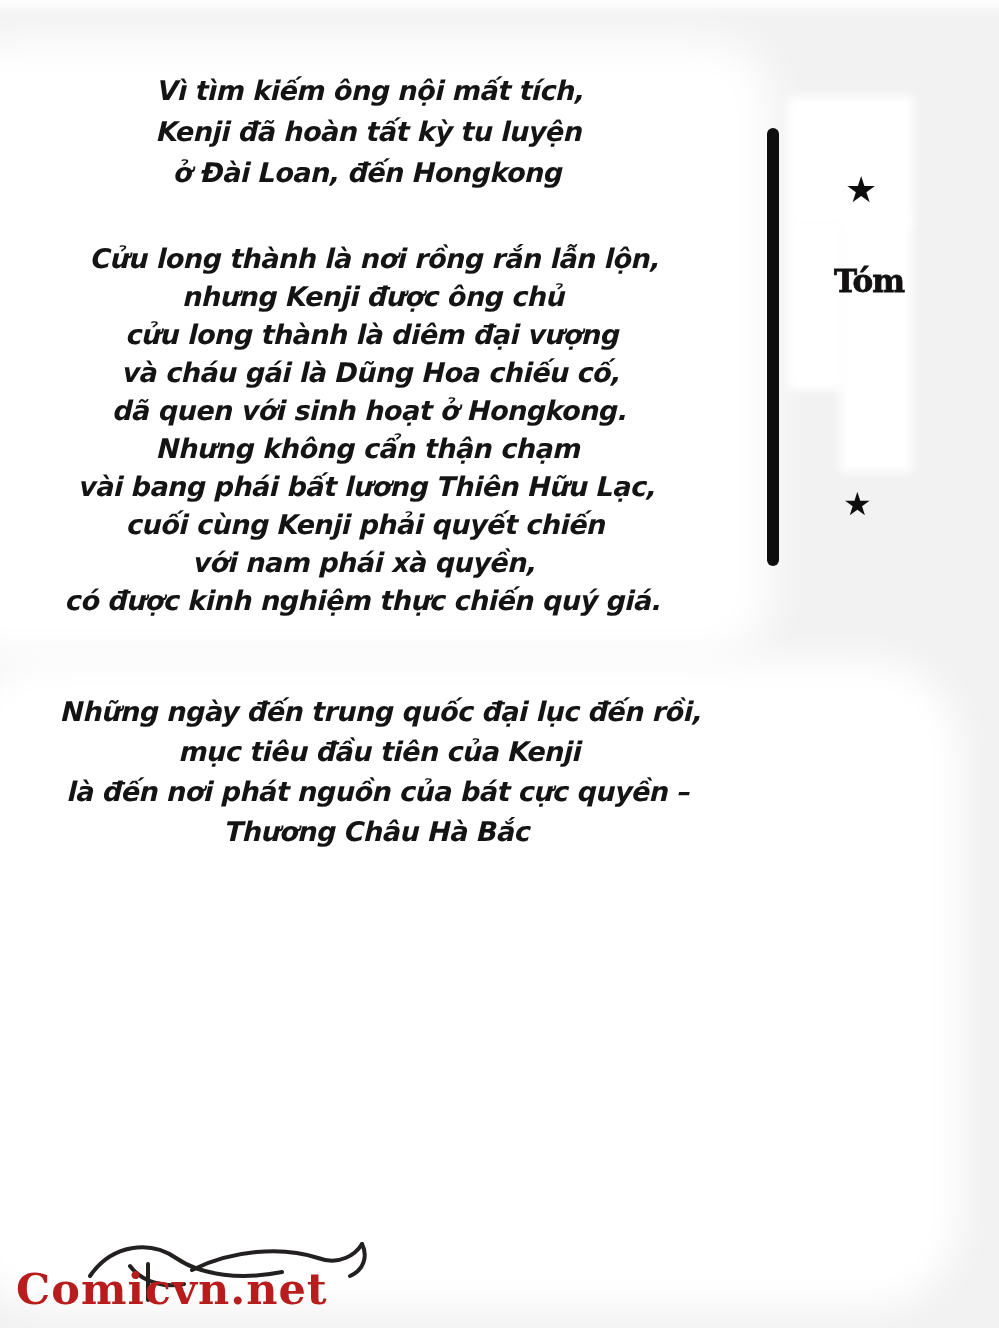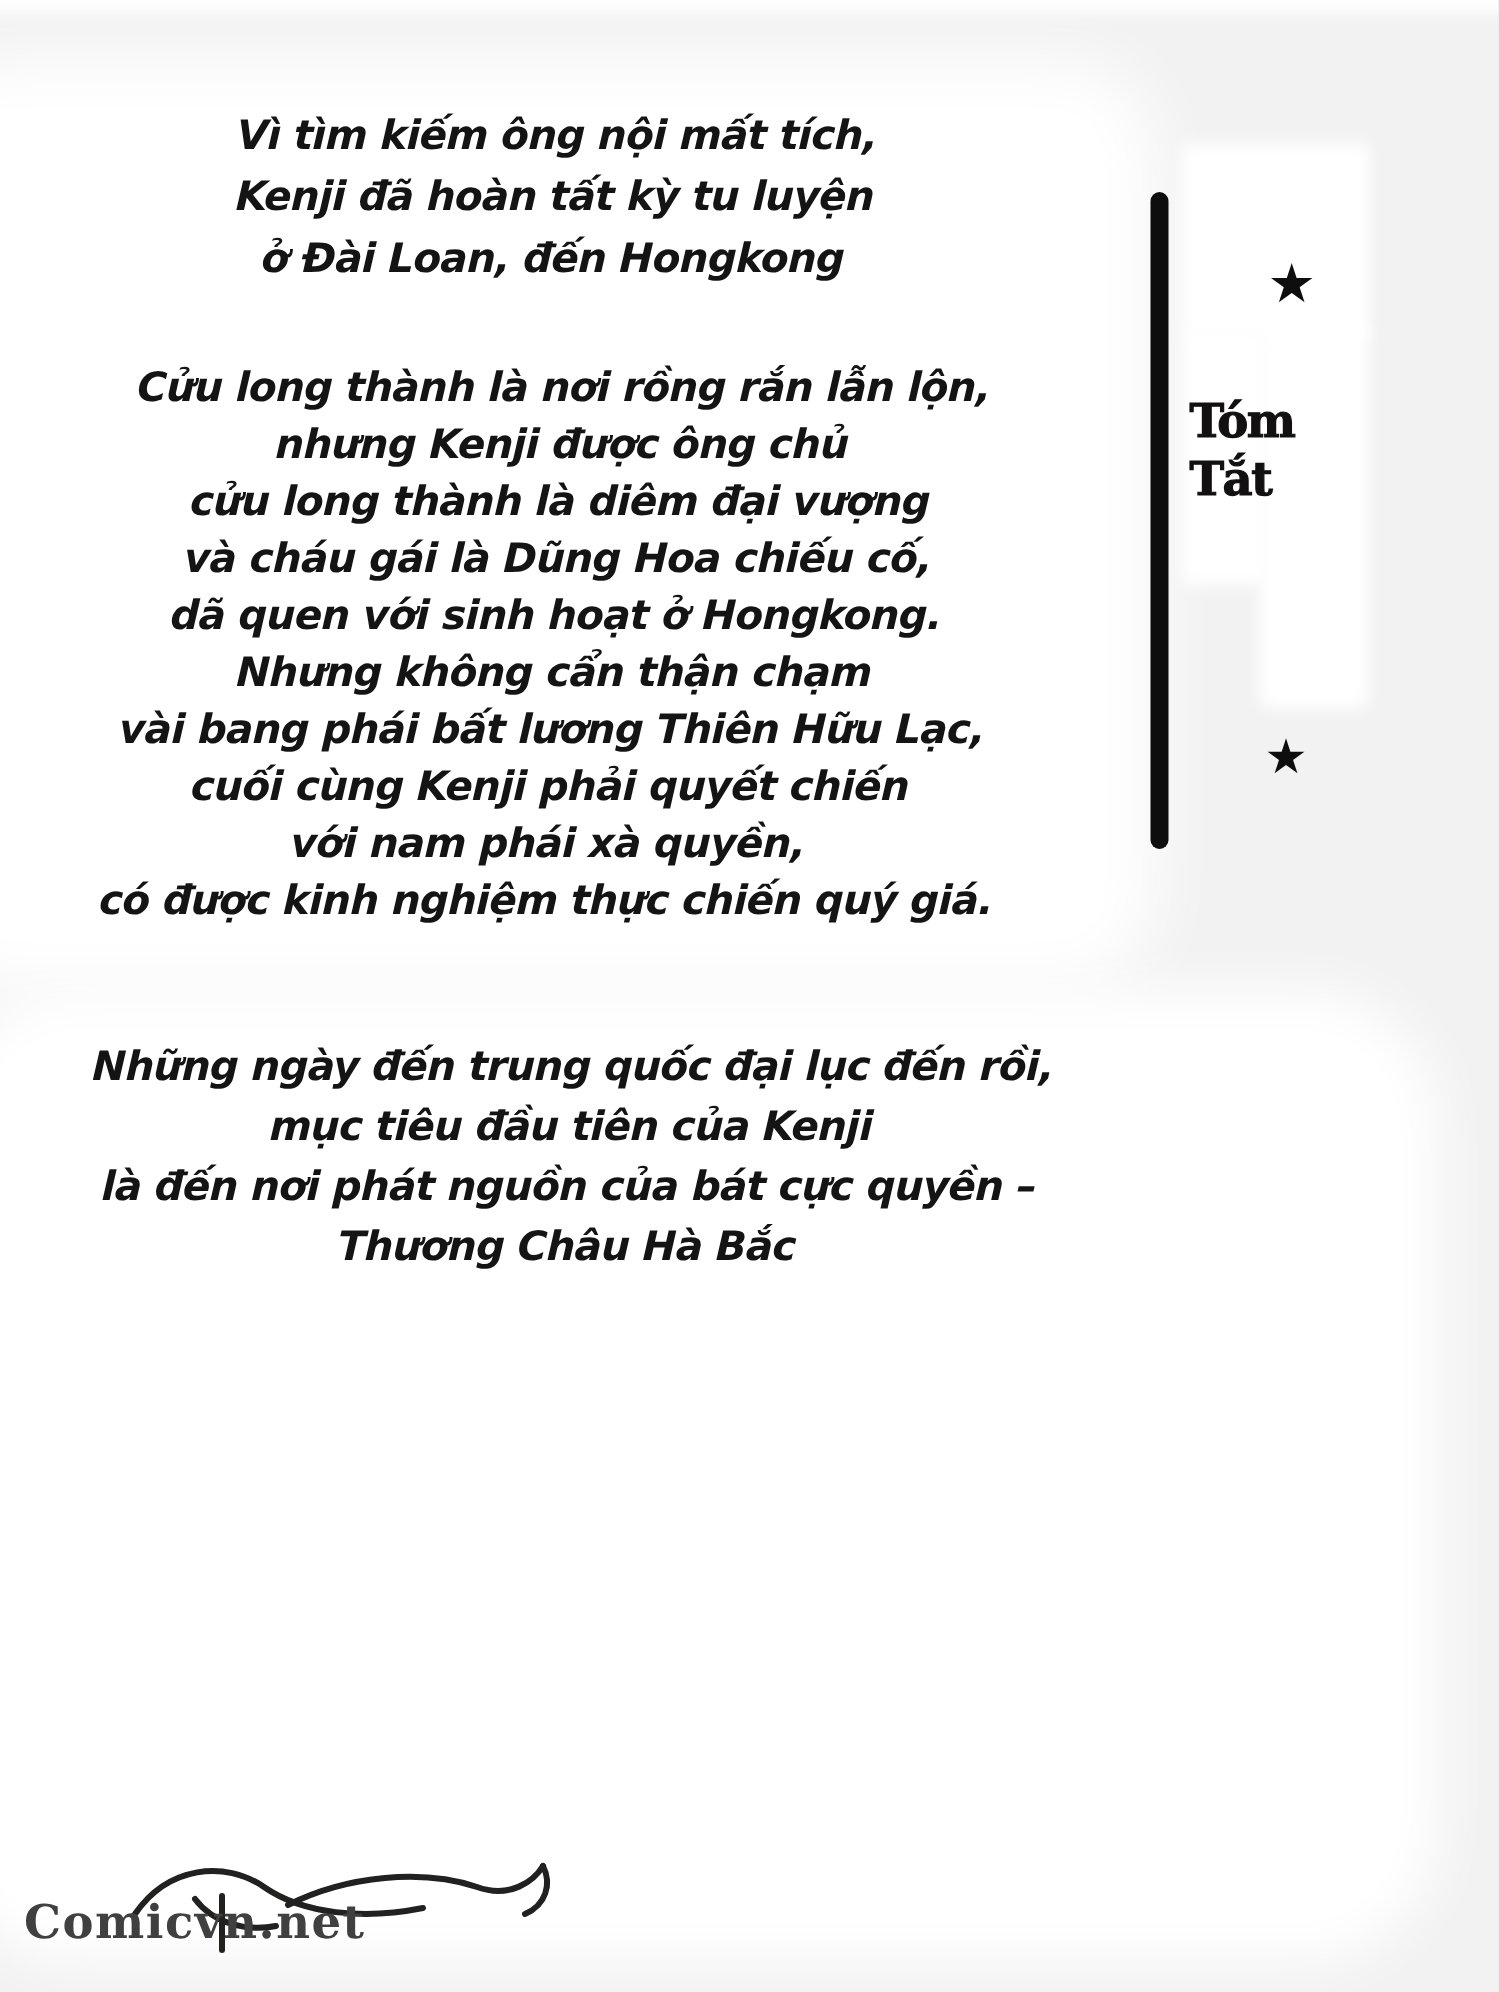--- a/index.html
+++ b/index.html
@@ -59,21 +59,21 @@
     color: #0e0e0e;
     line-height: 1;
     font-family: "DejaVu Sans", sans-serif;
   }
   .star-top    { left: 845px; top: 172px; font-size: 36px; }
   .star-bottom { left: 843px; top: 488px; font-size: 32px; }
   .chapter-title {
     position: absolute;
     left: 793px; top: 262px;
     width: 152px;
-    text-align: left;
+    text-align: center;
     font-family: "DejaVu Serif", serif;
     font-weight: 700;
     font-size: 31px;
     line-height: 39px;
     letter-spacing: -1px;
     color: #121010;
     -webkit-text-stroke: 0.8px #121010;
   }
   .chapter-title span { display: block; }
 
@@ -86,23 +86,23 @@
   .watermark .flourish {
     position: absolute;
     left: 60px; top: -16px;
     pointer-events: none;
   }
   .watermark .wm-text {
     position: absolute;
     left: 4px; top: 12px;
     font-family: "DejaVu Serif", serif;
     font-weight: 700;
-    font-size: 31px;
+    font-size: 43px;
     letter-spacing: 1px;
-    color: #404040;
+    color: #b91c1c;
   }
 </style>
 </head>
 <body>
 
 <div class="page">
 
   <div class="bg blob-top-strip"></div>
   <div class="bg blob-main-text"></div>
   <div class="bg blob-title-panel"></div>
@@ -138,21 +138,20 @@
       <span class="line">là đến nơi phát nguồn của bát cực quyền –</span>
       <span class="line">Thương Châu  Hà Bắc</span>
     </p>
   </div>
 
   <aside class="sidebar">
     <div class="vbar"></div>
     <span class="star star-top">★</span>
     <div class="chapter-title">
       <span>Tóm</span>
-      <span>Tắt</span>
     </div>
     <span class="star star-bottom">★</span>
   </aside>
 
   <div class="watermark">
     <svg class="flourish" width="300" height="70" viewBox="0 0 300 70">
       <g fill="none" stroke="#232020" stroke-width="4" stroke-linecap="round">
         <path d="M18,40 C40,8 78,4 104,22 C130,40 170,44 210,36"></path>
         <path d="M120,34 C160,14 210,10 246,22 C268,30 284,18 290,8"></path>
         <path d="M290,8 C296,20 292,34 278,40"></path>

